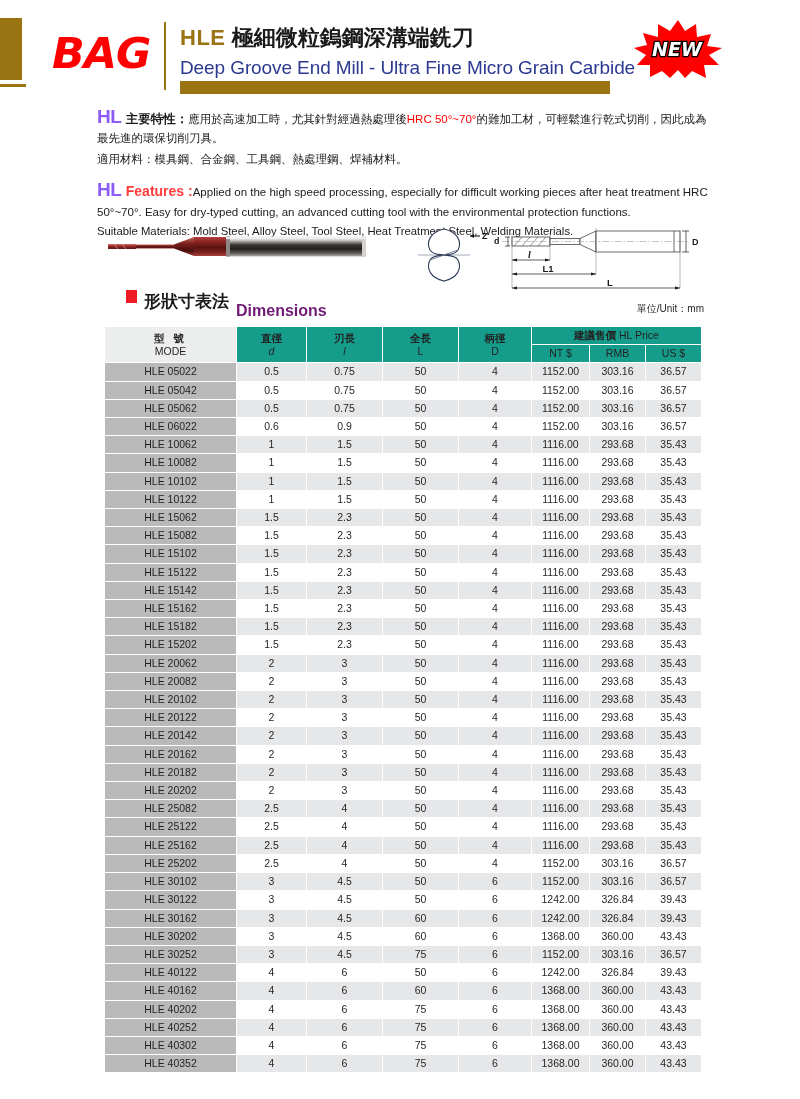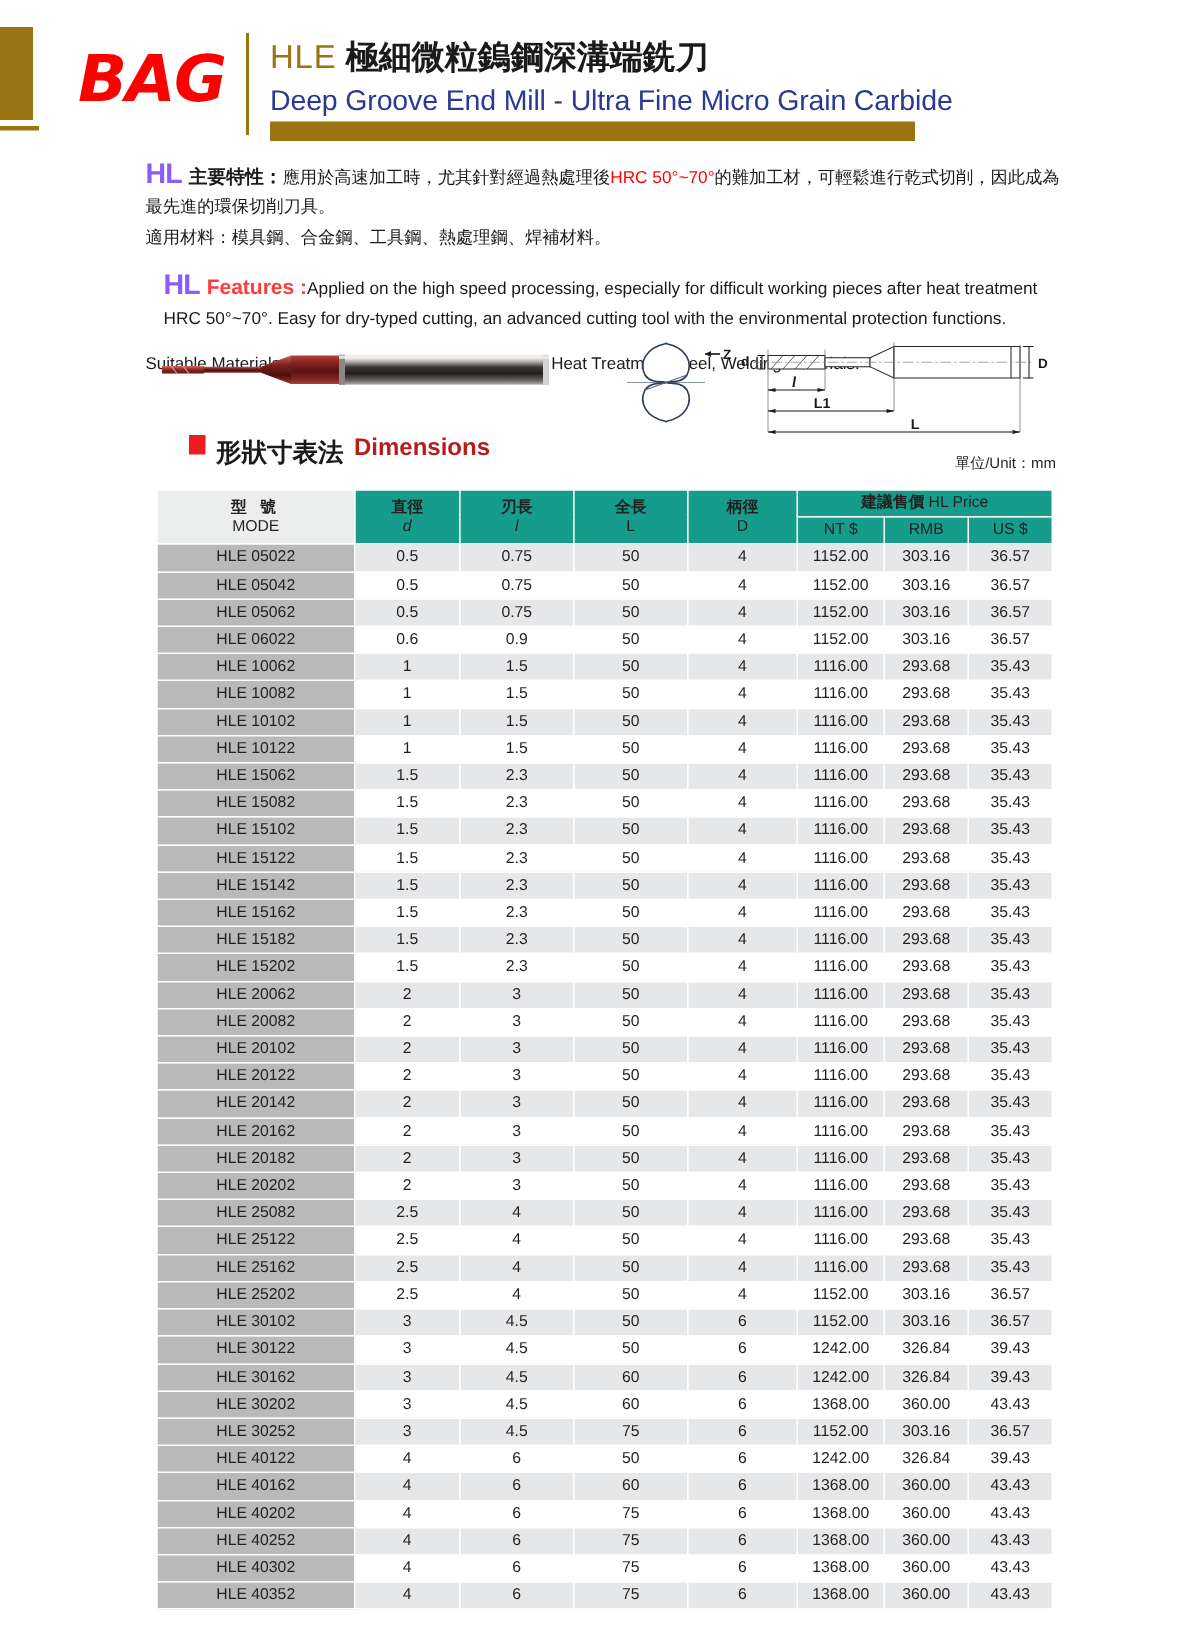--- a/index.html
+++ b/index.html
@@ -33,21 +33,21 @@
   }
   .vrule {
     position:absolute; left:164px; top:22px;
     width:2px; height:68px; background:#9a7313;
   }
   .title-zh {
     position:absolute; left:180px; top:27px;
     font-size:22px; font-weight:700; line-height:1;
     white-space:nowrap;
   }
-  .title-zh .hle { color:#9a7313; font-weight:400; letter-spacing:.5px; }
+  .title-zh .hle { color:#9a7313; font-weight:700; letter-spacing:.5px; }
   .title-zh .cjk { color:#1a1a1a; }
   .title-en {
     position:absolute; left:180px; top:57px;
     font-size:19px; font-weight:400;
     color:#2b3990; white-space:nowrap;
     letter-spacing:-.1px;
   }
   .gold-bar {
     position:absolute; left:180px; top:81px;
     width:430px; height:13px; background:#9a7313;
@@ -67,21 +67,21 @@
     letter-spacing:-.5px;
   }
   .zh-head { font-weight:700; font-size:12.5px; color:#1a1a1a;margin-top:12px; }
   .zh-body { font-size:11.5px; color:#1a1a1a; line-height:1.6; }
   .red { color:#ff0000; }
   .p-zh1 { margin:0 0 2px 0; text-indent:0; }
   .p-zh2 { margin:0 0 11px 0; font-size:11.5px; line-height:1.6; }
 
   .en-head { font-weight:700; font-size:14px; color:#ff3b3b; }
   .en-body { font-size:11.5px; color:#1a1a1a; line-height:1.62; }
-  .p-en1 { margin:12px; }
+  .p-en1 { margin:0; }
   .p-en2 { margin:1px 0 0 0; font-size:11.3px; }
 
   
   .media { position:absolute; left:0; top:222px; width:800px; height:92px; }
   .photo { position:absolute; left:104px; top:4px; width:268px; height:44px; }
   .endview { position:absolute; left:414px; top:220px; }
   .techdraw { position:absolute; left:492px; top:218px; }
 
   .unit-label {
     position:absolute; right:96px; top:302px;
@@ -90,21 +90,21 @@
 
   
   .dim-head {
     position:absolute; left:104px; top:290px;
     display:flex; align-items:flex-start; gap:7px;
     white-space:nowrap;
     padding-left:22px;
   }
   .dim-sq { width:11px; height:13px; background:#ed1c24; display:inline-block; }
   .dim-zh { font-size:17px; font-weight:700; color:#1a1a1a; }
-  .dim-en { font-size:16px; font-weight:700; color:#b91c1c; }
+  .dim-en { font-size:16px; font-weight:700; color:#701a75;margin-top:12px; }
 
   
   .tbl-wrap { position:absolute; left:104px; top:326px; width:597px; }
   table.spec { width:597px; border-collapse:collapse; table-layout:fixed; }
   table.spec td, table.spec th {
     border:1px solid #ffffff;
     font-size:10.5px;
     text-align:center;
     padding:0;
     height:17.2px;
@@ -156,20 +156,26 @@
   <div class="vrule"></div>
 
   <div class="title-zh">
     <span class="hle">HLE</span><span class="cjk">&nbsp;</span><span class="cjk">極細微粒鎢鋼深溝端銑刀</span>
   </div>
 
   <div class="title-en">Deep Groove End Mill - Ultra Fine Micro Grain Carbide</div>
 
   <div class="gold-bar"></div>
 
+  <div class="new-burst">
+    <svg width="88" height="58" viewBox="0 0 88 58">
+      <polygon points="44,0 51,11 62,4 63,17 77,14 73,26 88,28 75,35 85,45 70,45 72,58 58,51 51,58 44,50 36,58 28,51 16,57 16,45 3,45 12,35 0,28 13,25 9,13 24,17 24,4 36,11" fill="#ff0000"></polygon>
+      <text x="43" y="36" text-anchor="middle" font-family="DejaVu Sans, sans-serif" font-size="19" font-weight="700" font-style="italic" fill="#ffffff" stroke="#000000" stroke-width="2.6" paint-order="stroke">NEW</text>
+    </svg>
+  </div>
 </div>
 
 <div class="features">
 
   <p class="p-zh1">
     <span class="hl-mark">HL</span>
     <span class="zh-head">主要特性：</span><span class="zh-body">應用於高速加工時，尤其針對經過熱處理後</span><span class="zh-body red">HRC 50°~70°</span><span class="zh-body">的難加工材，可輕鬆進行乾式切削，因此成為最先進的環保切削刀具。</span>
   </p>
 
   <p class="p-zh2 zh-body">適用材料：模具鋼、合金鋼、工具鋼、熱處理鋼、焊補材料。</p>

